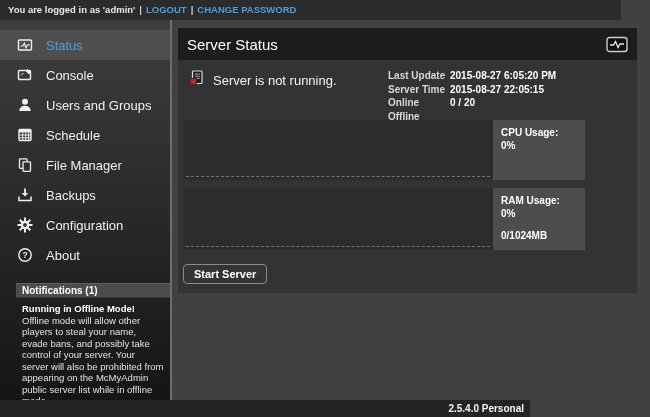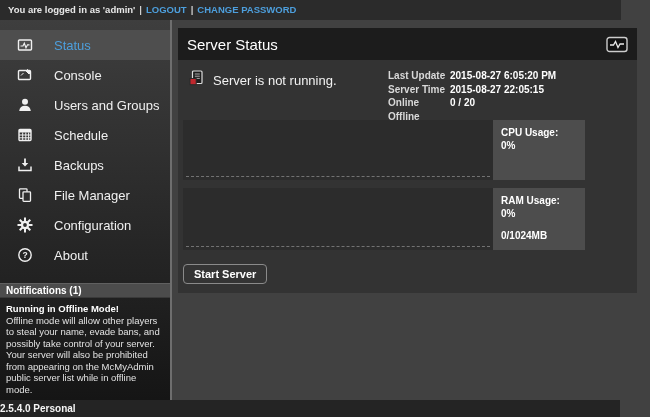--- a/index.html
+++ b/index.html
@@ -28,24 +28,24 @@
     background: linear-gradient(#3e3e3e, #151515);
   }
   .nav-item {
     position: relative; height: 30px; display: flex; align-items: center;
     padding-left: 17px; cursor: pointer;
   }
   .nav-list { padding-top: 10px; }
   .nav-item.active { background: #4e4e4e; }
   .nav-icon { width: 16px; height: 16px; display: inline-block; flex: 0 0 16px; }
   .nav-icon svg { display: block; }
-  .nav-label { margin-left: 21px; font-size: 13px; color: #f0f0f0; }
+  .nav-label { margin-left: 13px; font-size: 13px; color: #f0f0f0; }
   .nav-item.active .nav-label { color: #4d9fdd; }
 
-  .notifications { position: absolute; left: 0; top: 263px; width: 170px; }
+  .notifications { position: absolute; left: 0; top: 263px; width: 170px; padding-left: 16px; }
   .notif-header {
     height: 15px; line-height: 14px; background: #4c4c4c;
     border-top: 1px solid #606060; border-bottom: 1px solid #3a3a3a;
     font-size: 10px; font-weight: bold; padding-left: 6px; color: #fff;
   }
   .notif-body { padding: 5px 6px; font-size: 9.5px; line-height: 11.5px; color: #e2e2e2; }
   .notif-title { font-weight: bold; color: #fff; }
 
   
   .main {
@@ -99,23 +99,23 @@
   .start-btn {
     display: inline-block; min-width: 76px; height: 20px;
     background: #343434; border: 1px solid #8a8a8a; border-radius: 4px;
     color: #fff; font-size: 11px; font-weight: bold; line-height: 18px;
     text-align: center; padding: 0 10px; cursor: pointer;
     font-family: "Liberation Sans", "DejaVu Sans", sans-serif;
   }
 
   
   .footer {
-    position: absolute; left: 0; bottom: 0; width: 620px; height: 17px;
+    position: absolute; left: 0; bottom: 0; width: 530px; height: 17px;
     background: #242424; font-size: 10px; font-weight: bold;
-    line-height: 17px; text-align: left; padding-right: 6px; color: #f5f5f5;
+    line-height: 17px; text-align: right; padding-right: 6px; color: #f5f5f5;
   }
 </style>
 </head>
 <body>
 
 <div class="topbar">
   <span>You are logged in as 'admin'</span><span class="sep">|</span><a>LOGOUT</a><span class="sep">|</span><a>CHANGE PASSWORD</a>
 </div>
 
 <div class="sidebar">
@@ -158,36 +158,36 @@
             <rect x="2" y="2.5" width="12" height="3" fill="#f0f0f0"></rect>
             <path d="M2 8h12M2 10.8h12M5.7 5.5v8M8.8 5.5v8M11.6 5.5v8" stroke="#f0f0f0" stroke-width="1"></path>
           </svg>
       </span>
       <span class="nav-label">Schedule</span>
     </div>
 
     <div class="nav-item">
       <span class="nav-icon">
         <svg width="16" height="16" viewBox="0 0 16 16">
+            <rect x="2.5" y="1.8" width="7.5" height="9.5" rx="0.8" fill="none" stroke="#f0f0f0" stroke-width="1.3"></rect>
+            <rect x="6" y="4.8" width="7.5" height="9.5" rx="0.8" fill="#2e2e2e" stroke="#f0f0f0" stroke-width="1.3"></rect>
+          </svg>
+      </span>
+      <span class="nav-label">File Manager</span>
+    </div>
+
+    <div class="nav-item">
+      <span class="nav-icon">
+        <svg width="16" height="16" viewBox="0 0 16 16">
             <path d="M2 9.5v4h12v-4" fill="none" stroke="#f0f0f0" stroke-width="1.5"></path>
             <path d="M8 1.5v6" stroke="#f0f0f0" stroke-width="1.8"></path>
             <path d="M4.7 6l3.3 3.6L11.3 6z" fill="#f0f0f0"></path>
           </svg>
       </span>
       <span class="nav-label">Backups</span>
-    </div>
-
-    <div class="nav-item">
-      <span class="nav-icon">
-        <svg width="16" height="16" viewBox="0 0 16 16">
-            <rect x="2.5" y="1.8" width="7.5" height="9.5" rx="0.8" fill="none" stroke="#f0f0f0" stroke-width="1.3"></rect>
-            <rect x="6" y="4.8" width="7.5" height="9.5" rx="0.8" fill="#2e2e2e" stroke="#f0f0f0" stroke-width="1.3"></rect>
-          </svg>
-      </span>
-      <span class="nav-label">File Manager</span>
     </div>
 
     <div class="nav-item">
       <span class="nav-icon">
         <svg width="16" height="16" viewBox="0 0 16 16">
             <g fill="#f0f0f0">
               <rect x="7" y="0.5" width="2" height="4"></rect>
               <rect x="7" y="11.5" width="2" height="4"></rect>
               <rect x="0.5" y="7" width="4" height="2"></rect>
               <rect x="11.5" y="7" width="4" height="2"></rect>

